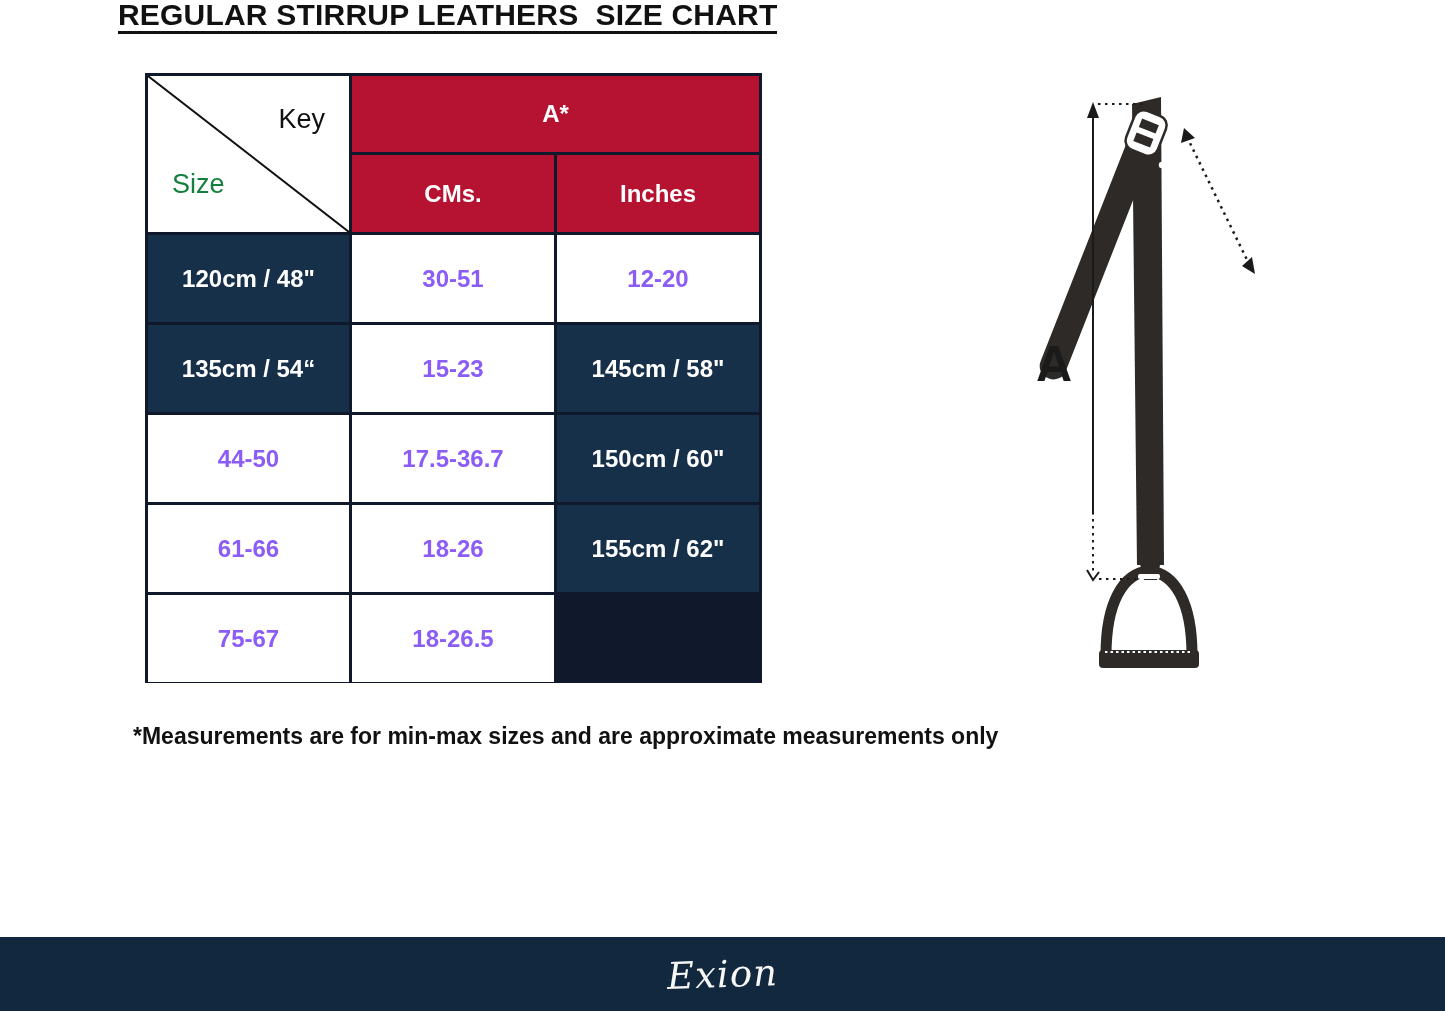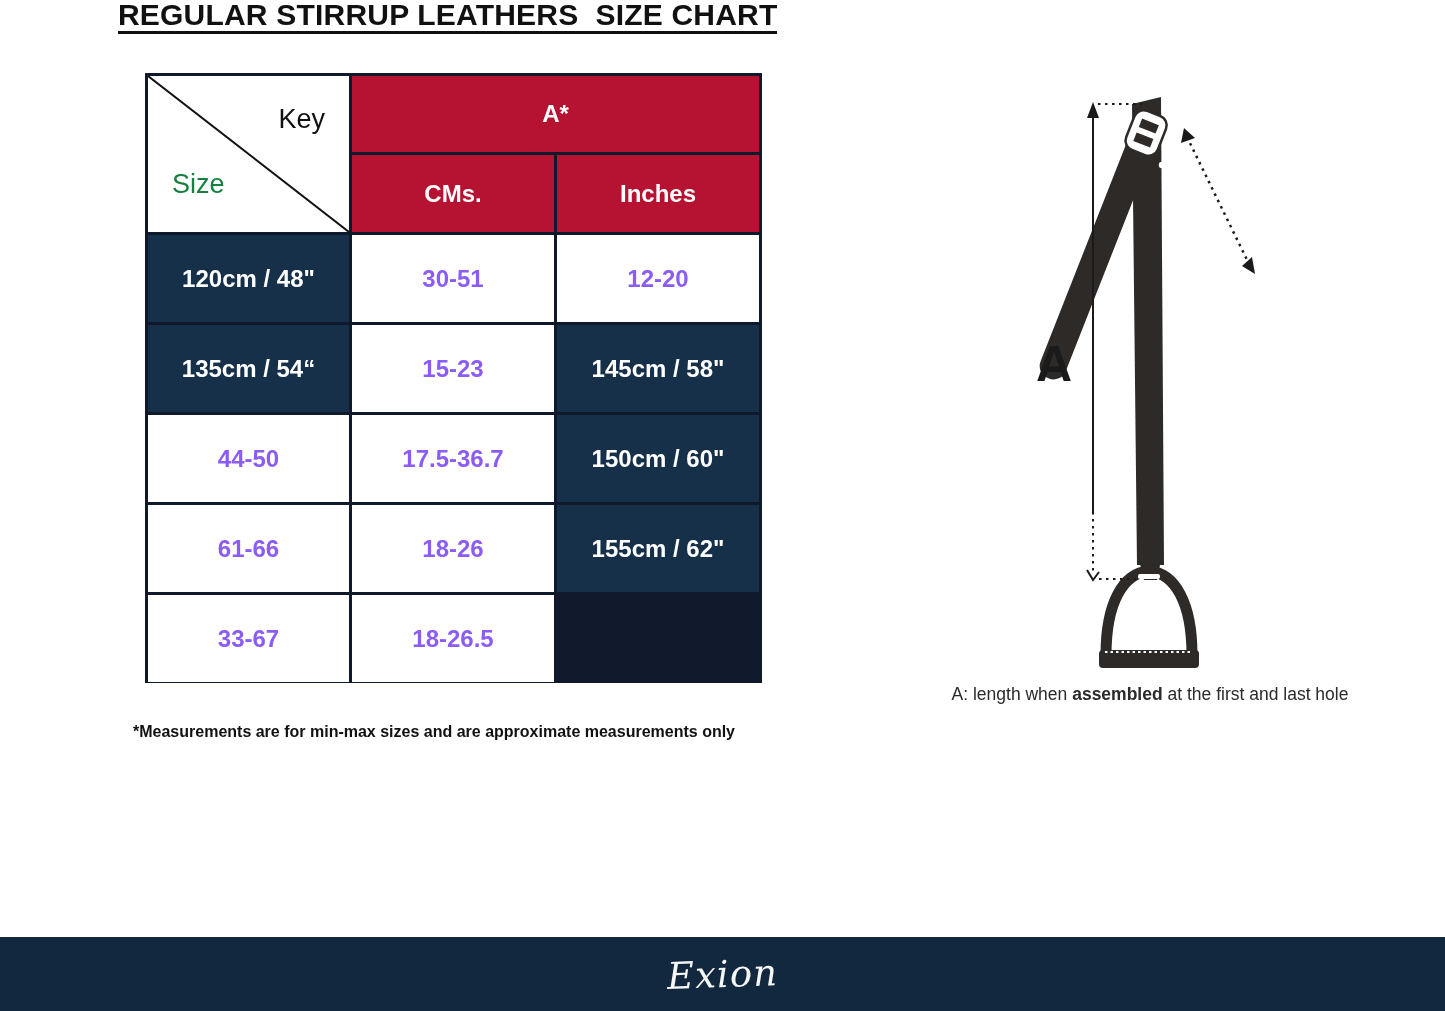--- a/index.html
+++ b/index.html
@@ -57,21 +57,21 @@
   }
   .corner svg { position: absolute; inset: 0; width: 100%; height: 100%; }
   .corner .key-label  { position: absolute; top: 28px;  right: 24px; font-size: 27px; font-weight: 500; color: #111; }
   .corner .size-label { position: absolute; bottom: 32px; left: 24px; font-size: 27px; font-weight: 500; color: #15803d; }
   .span2 { grid-column: 2 / span 2; }
   
   .footnote {
     position: absolute;
     left: 133px;
     top: 723px;
-    font-size: 16px;
+    font-size: 23px;
     font-weight: 700;
     color: #111;
   }
   
   .illus { position: absolute; left: 1000px; top: 60px; }
   .illus-caption {
     position: absolute;
     left: 930px;
     top: 684px;
     width: 440px;
@@ -131,21 +131,21 @@
 
     <div class="cell cell-navy">145cm / 58"</div>
     <div class="cell cell-white">44-50</div>
     <div class="cell cell-white">17.5-36.7</div>
 
     <div class="cell cell-navy">150cm / 60"</div>
     <div class="cell cell-white">61-66</div>
     <div class="cell cell-white">18-26</div>
 
     <div class="cell cell-navy">155cm / 62"</div>
-    <div class="cell cell-white">33-67</div>
+    <div class="cell cell-white">75-67</div>
     <div class="cell cell-white">18-26.5</div>
   </div>
 
   <p class="footnote">*Measurements are for min-max sizes and are approximate measurements only</p>
 
   <svg class="illus" width="400" height="625" viewBox="1000 60 400 625">
 
     <polygon points="1132,104 1161,97 1164,565 1137,565" fill="#2e2a27"></polygon>
     <polygon points="1139,560 1161,560 1157,580 1144,580" fill="#2e2a27"></polygon>
 
@@ -185,19 +185,18 @@
 
     <g>
       <line x1="1187" y1="137" x2="1251" y2="268" stroke="#1a1a1a" stroke-width="2.5" stroke-dasharray="2.5,4.5"></line>
       <polygon points="1184,128 1181,143 1195,138" fill="#1a1a1a"></polygon>
       <polygon points="1255,274 1242,266 1252,257" fill="#1a1a1a"></polygon>
     </g>
 
     <text x="1036" y="381" font-family="Liberation Sans, sans-serif" font-size="50" font-weight="600" fill="#1a1a1a">A</text>
   </svg>
 
-  <p class="illus-caption"><span>A: length when </span><span class="b">assembled</span><span> at the first and last hole</span></p>
 
   <div class="footer">
     <span class="brand">Exion</span>
   </div>
 
 </div>
 
 </body></html>

